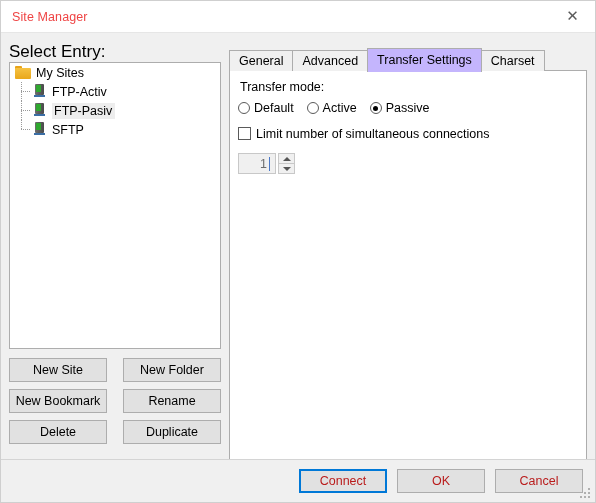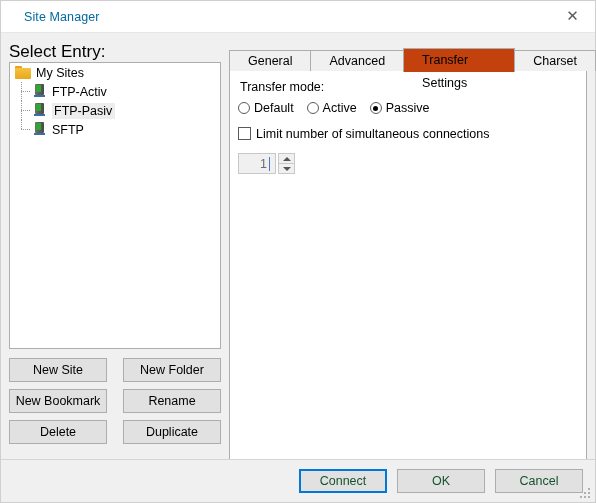--- a/index.html
+++ b/index.html
@@ -30,23 +30,23 @@
   #titlebar {
     height: 31px;
     min-height: 31px;
     background: #ffffff;
     display: flex;
     align-items: center;
     justify-content: space-between;
     border-bottom: 1px solid #e6e6e6;
   }
   #title-text {
-    padding-left: 23px;
-    font-size: 12.5px;
-    color: #0369a1;
+    padding-left: 11px;
+    font-size: 12.5px;
+    color: #ef4444;
     letter-spacing: .1px;
   }
   #close-btn {
     width: 45px;
     height: 30px;
     display: flex;
     align-items: center;
     justify-content: center;
     color: #5a5a5a;
     font-size: 15px;
@@ -192,34 +192,34 @@
     left: 228px;
     top: 15px;
     display: flex;
     align-items: flex-end;
     height: 23px;
     z-index: 3;
   }
   .tab {
     height: 21px;
     line-height: 21px;
-    padding: 0 18px;
+    padding: 0 9px;
     font-size: 12.5px;
     background: #f0f0f0;
     border: 1px solid #adadad;
     border-bottom: none;
     margin-right: -1px;
     cursor: default;
     box-sizing: border-box;
     color: #000;
   }
   .tab.active {
     height: 24px;
     line-height: 23px;
-    background: #c2410c;
+    background: #c4b5fd;
     border-color: #adadad;
     position: relative;
     z-index: 4;
     margin-bottom: -1px;
     margin-top: 36px;
   }
   #tab-panel {
     position: absolute;
     left: 228px;
     top: 37px;
@@ -363,21 +363,21 @@
   .dlg-btn {
     width: 88px;
     height: 24px;
     background: #e1e1e1;
     border: 1px solid #adadad;
     font-family: "Liberation Sans", sans-serif;
     font-size: 12.5px;
     cursor: default;
     box-sizing: border-box;
     padding: 0;
-    color: #14532d;
+    color: #b91c1c;
   }
   .dlg-btn.default {
     border: 2px solid #0078d7;
   }
   #grip {
     position: absolute;
     right: 3px;
     bottom: 2px;
     width: 12px;
     height: 12px;

